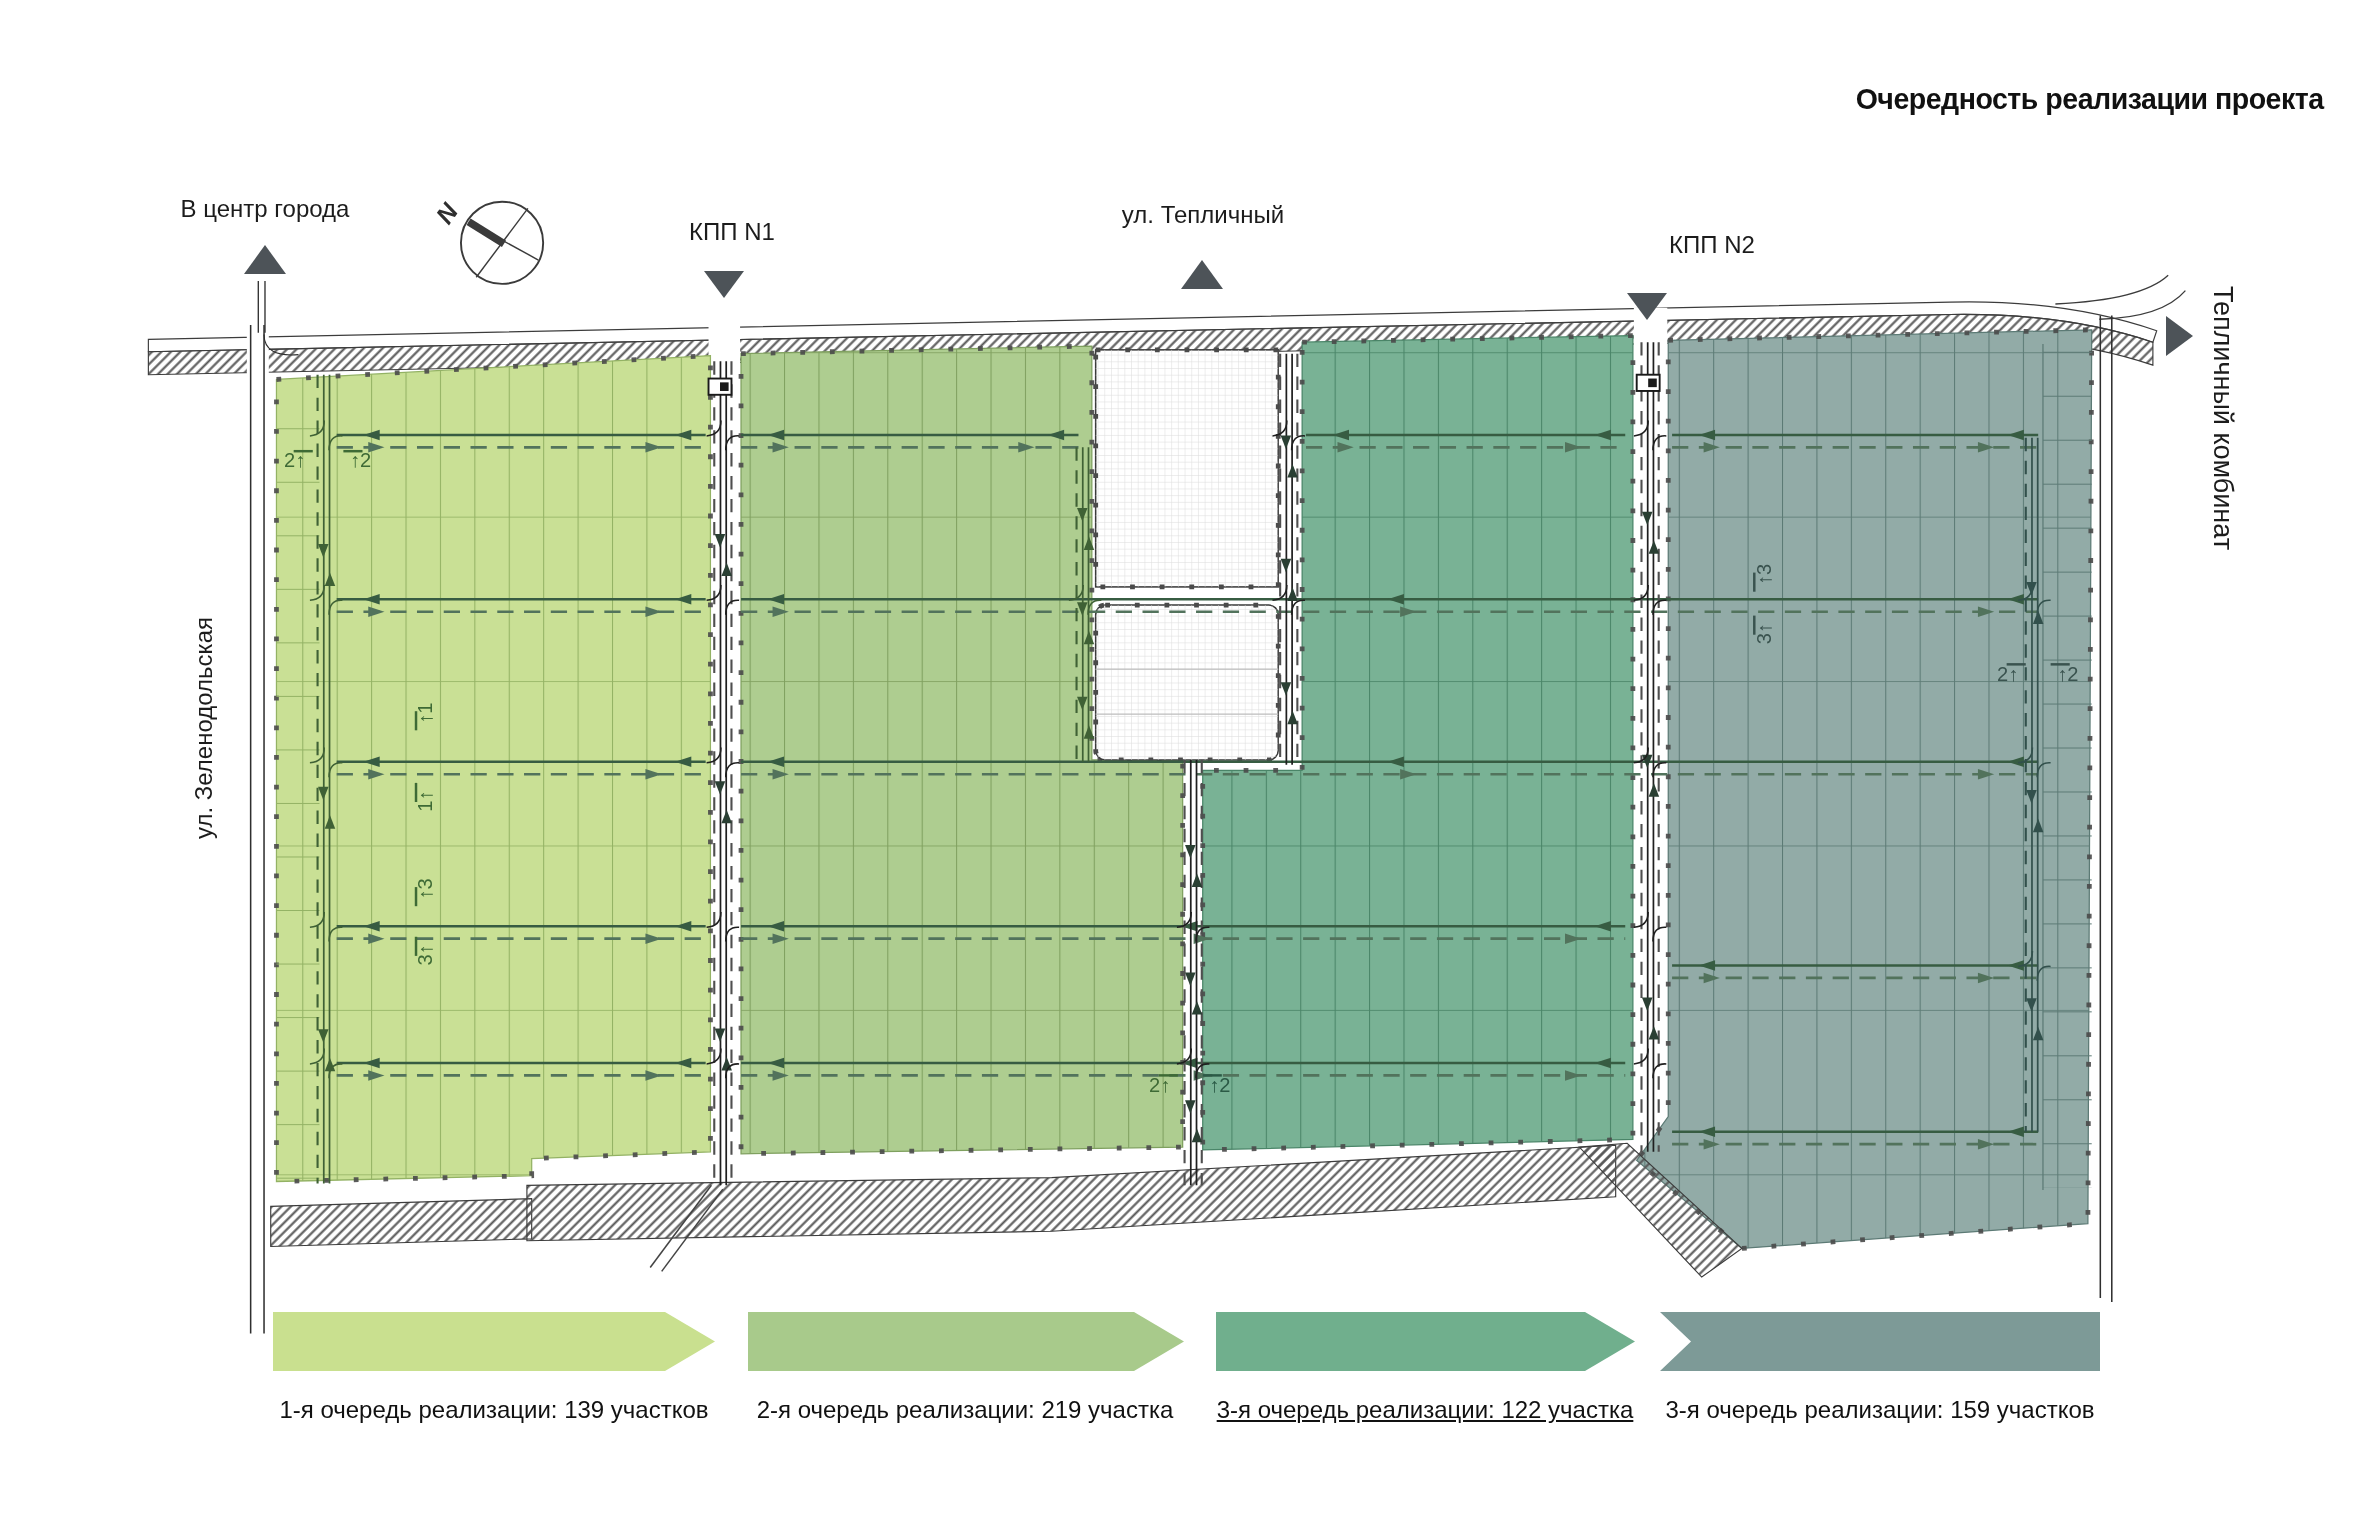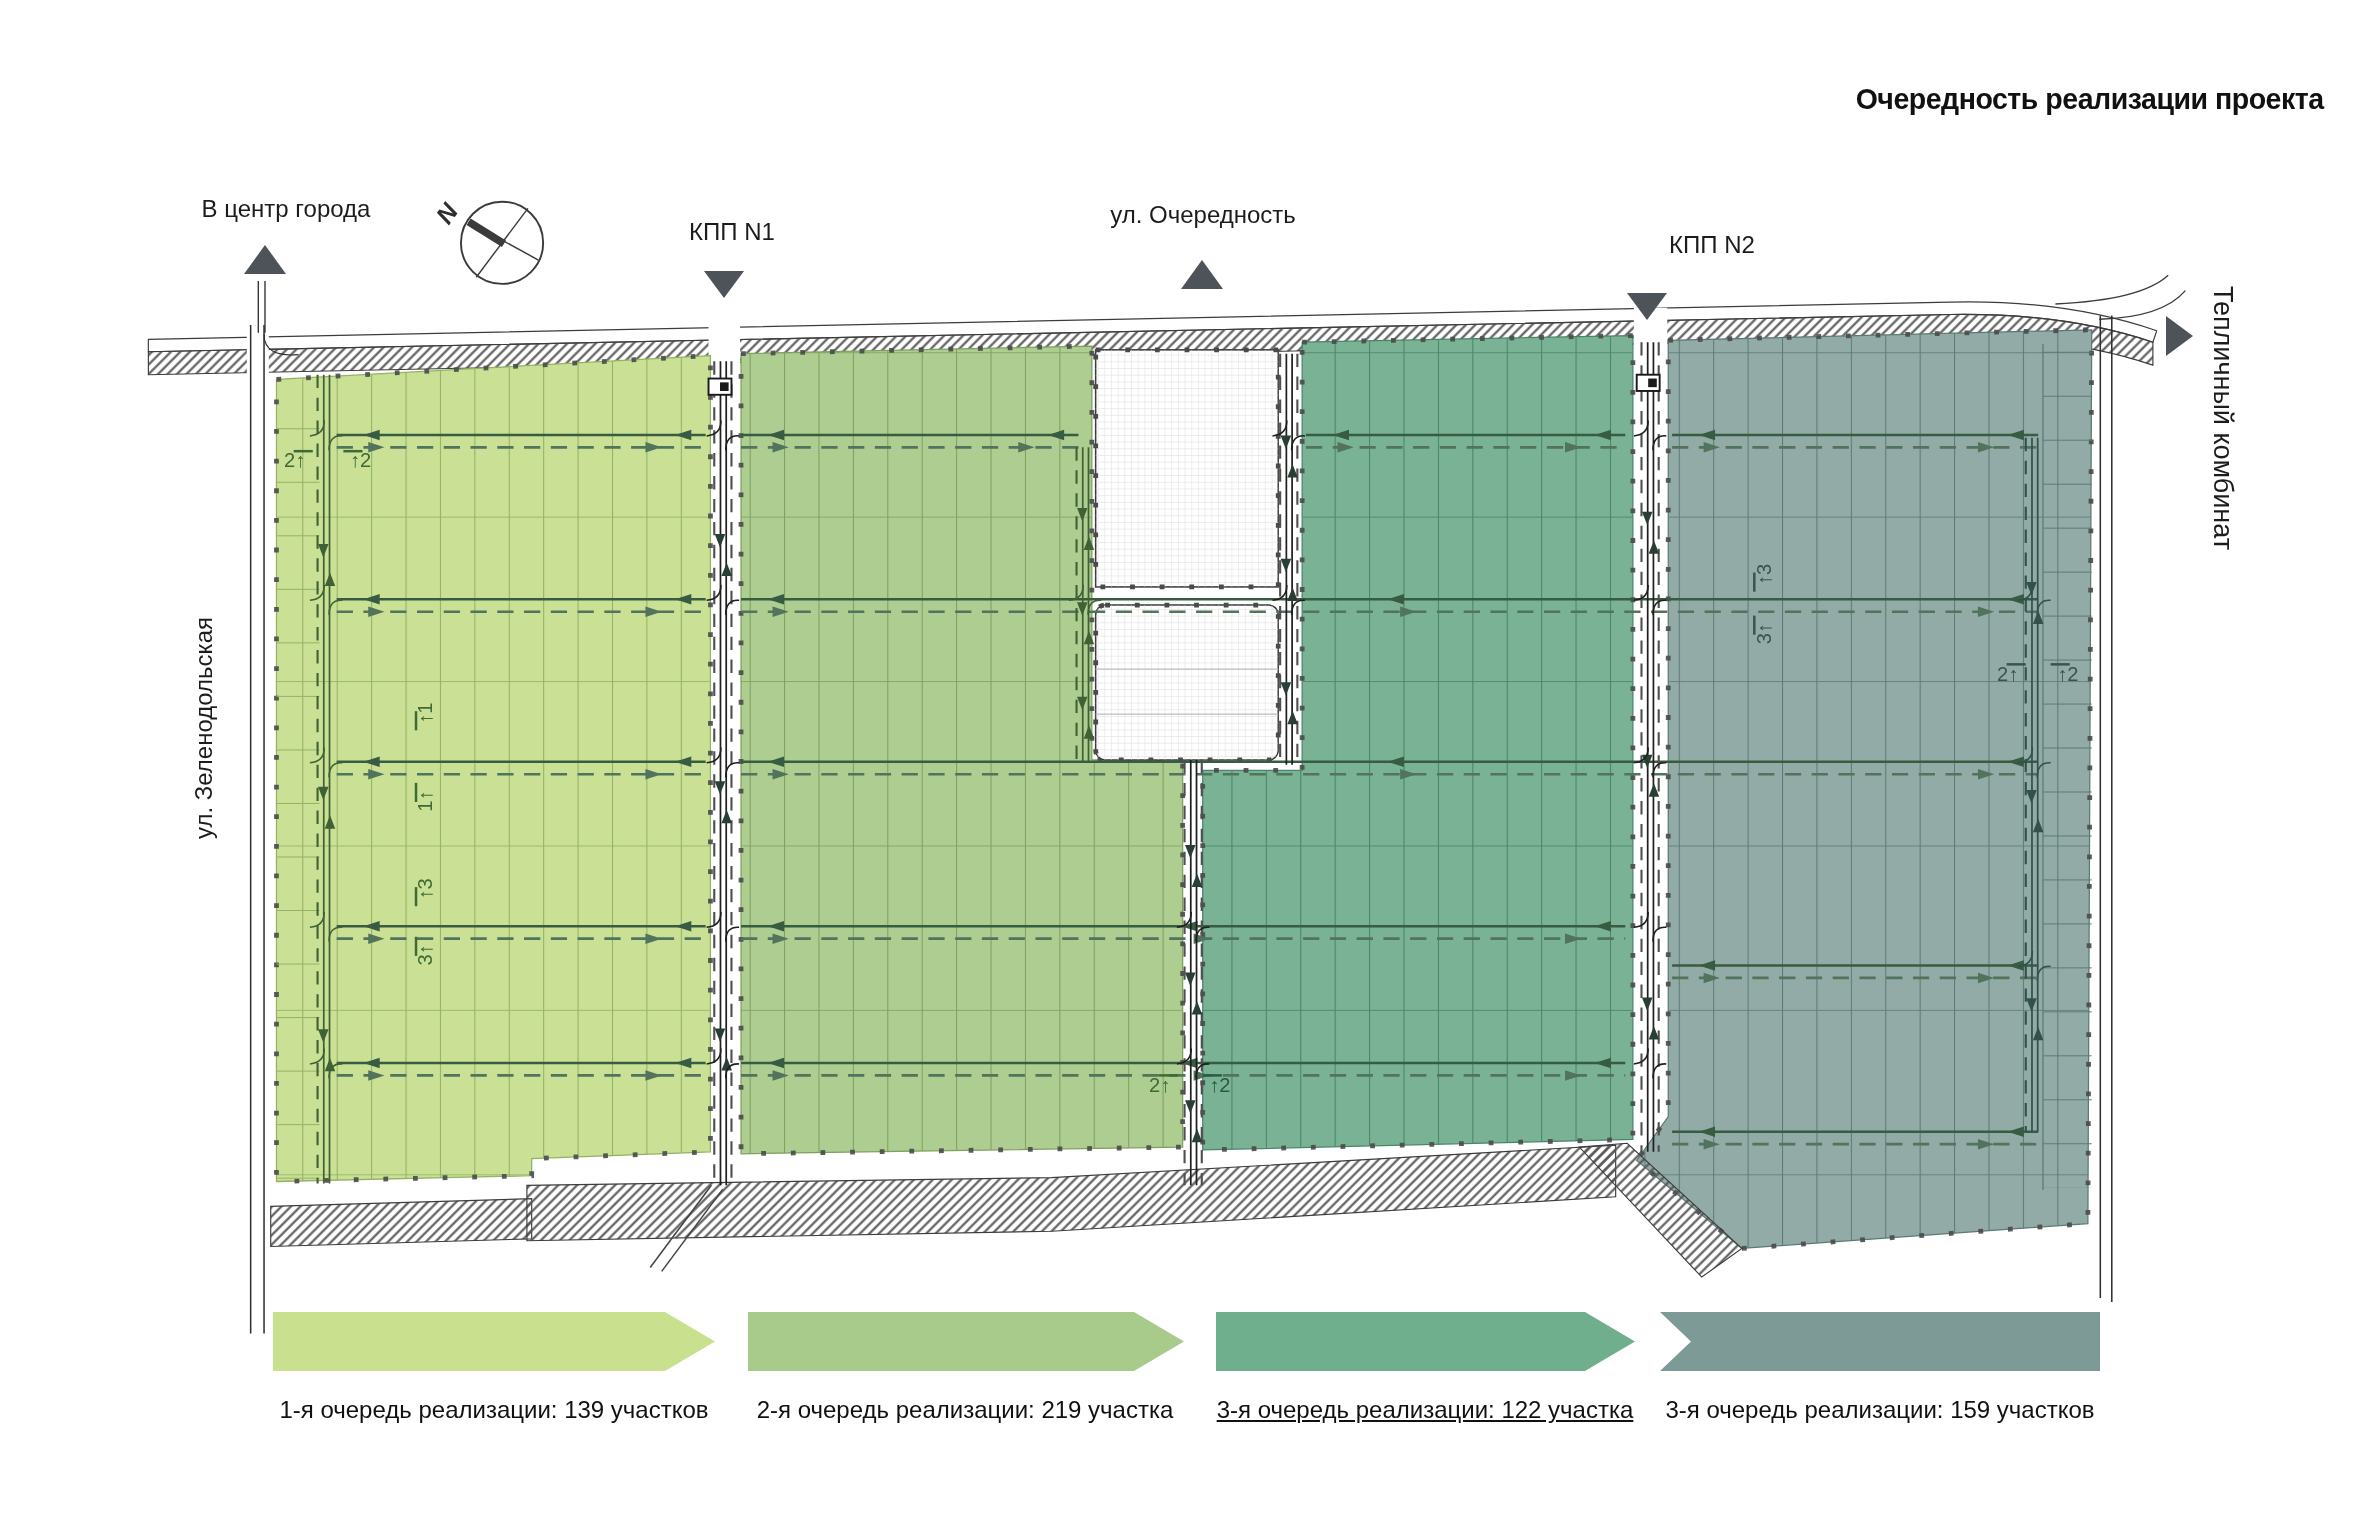--- a/index.html
+++ b/index.html
@@ -400,27 +400,27 @@
       <circle cx="525" cy="254" r="43" fill="none" stroke="#3b3b3b" stroke-width="2"></circle>
       <line x1="552" y1="218" x2="498" y2="290" stroke="#3b3b3b" stroke-width="1.5"></line>
       <line x1="490" y1="232" x2="563" y2="272" stroke="#3b3b3b" stroke-width="1.5"></line>
       <line x1="490" y1="232" x2="527" y2="255" stroke="#3b3b3b" stroke-width="8"></line>
       <text id="compass-n" x="468" y="232" font-size="26" font-weight="bold" font-style="italic" fill="#2e2e2e" text-anchor="middle" transform="rotate(-55 468 224)">N</text>
     </g>
   </svg>
 
   <div class="title">Очередность реализации проекта</div>
 
-  <div class="lbl" style="left:265px;top:195px;margin-left:21px;">В центр города</div>
+  <div class="lbl" style="left:265px;top:195px;">В центр города</div>
   <div class="tri tri-up" style="left:244px;top:245px;"></div>
 
   <div class="lbl" style="left:732px;top:218px;">КПП N1</div>
   <div class="tri tri-down" style="left:704px;top:271px;"></div>
 
-  <div class="lbl" style="left:1203px;top:201px;">ул. Очередность</div>
+  <div class="lbl" style="left:1203px;top:201px;">ул. Тепличный</div>
   <div class="tri tri-up" style="left:1181px;top:260px;"></div>
 
   <div class="lbl" style="left:1712px;top:231px;">КПП N2</div>
   <div class="tri tri-down" style="left:1627px;top:293px;"></div>
 
   <div class="lbl-vert-up" style="left:204px;top:728px;">ул. Зеленодольская</div>
 
   <div class="lbl-vert-down" style="left:2222px;top:418px;">Тепличный комбинат</div>
   <div class="tri tri-right" style="left:2166px;top:316px;"></div>
 

